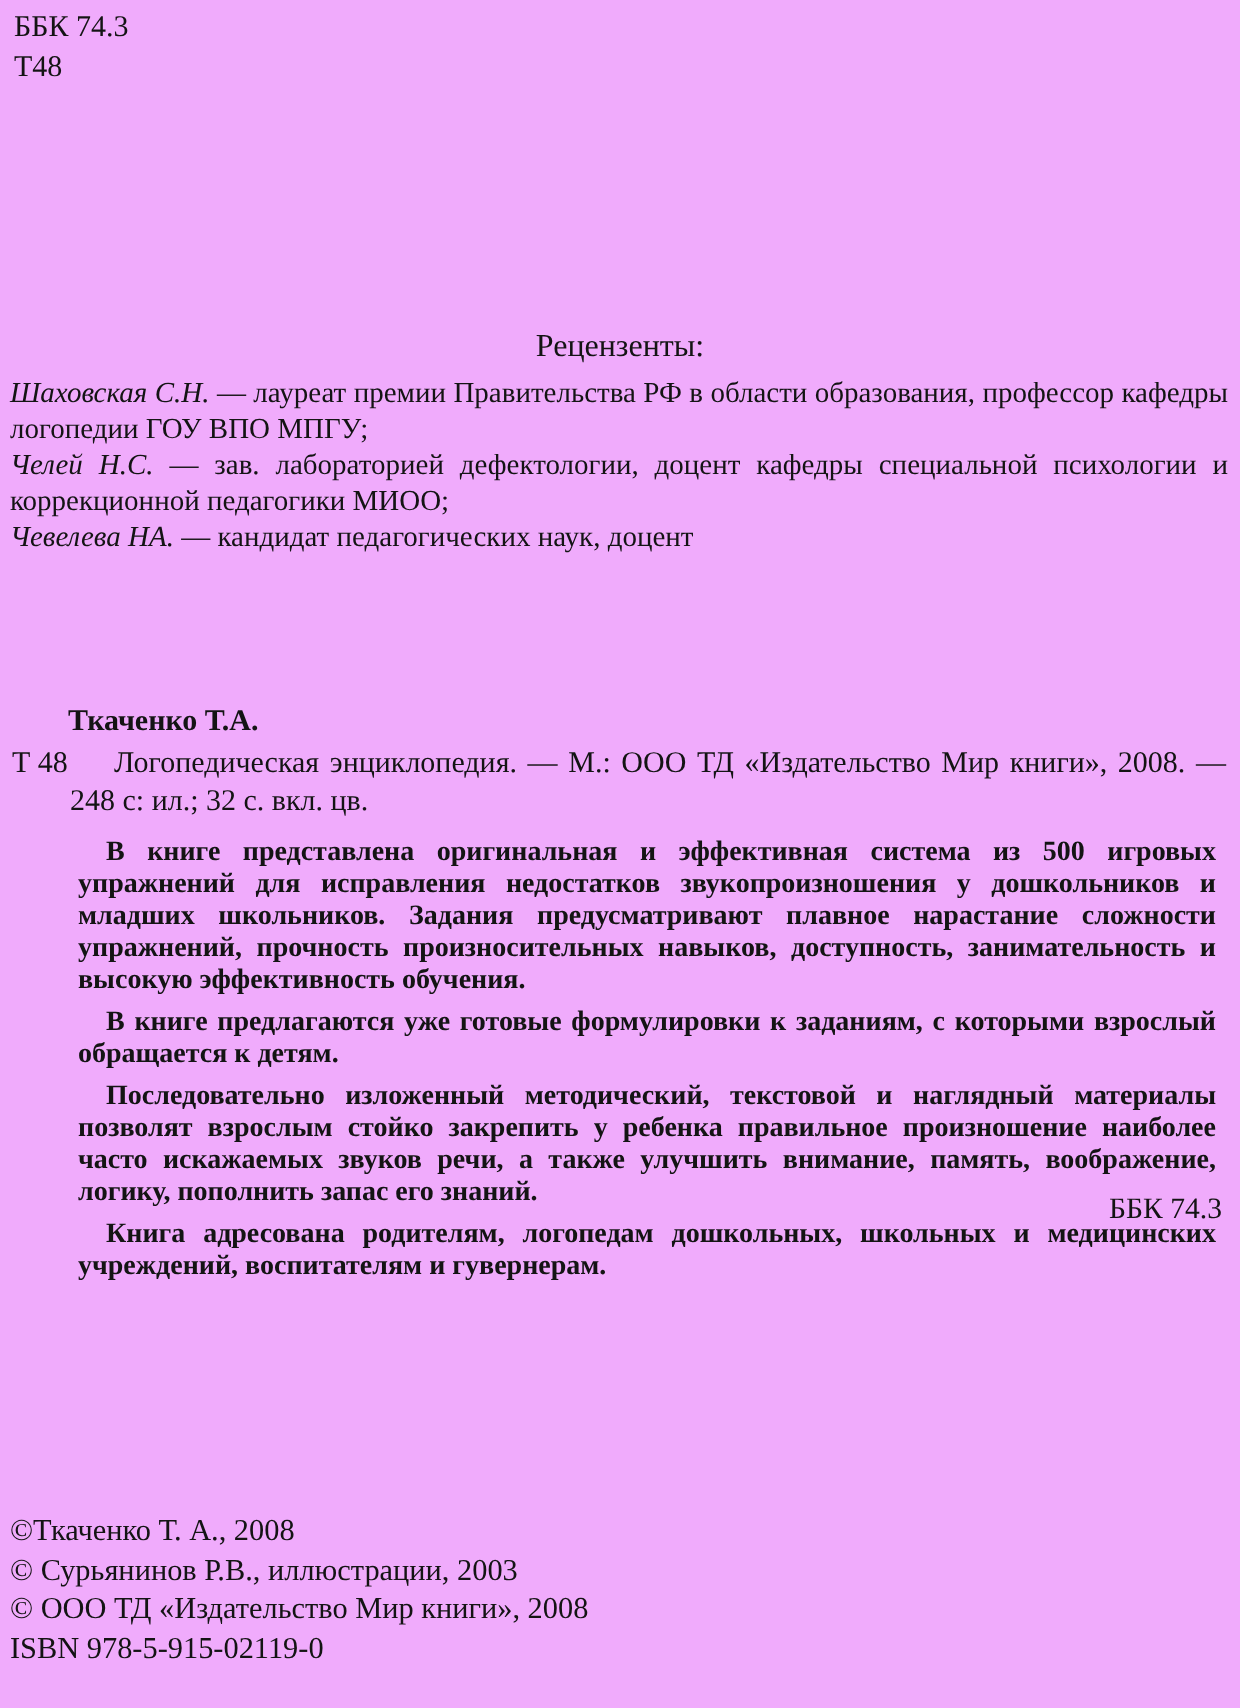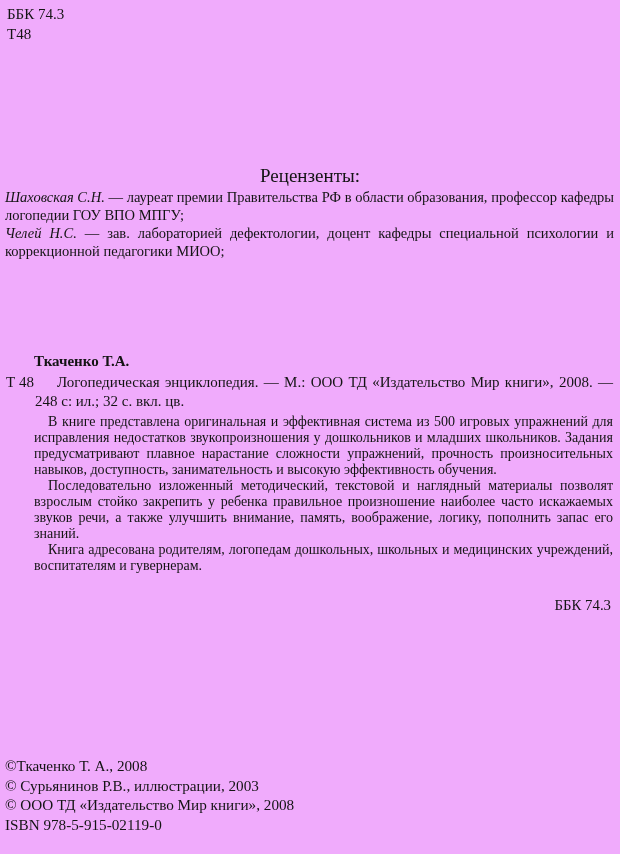--- a/index.html
+++ b/index.html
@@ -12,21 +12,21 @@
     font-family: "Liberation Serif", "DejaVu Serif", serif;
     color: #141414;
     overflow: hidden;
   }
   .abs { position: absolute; }
 
   .top-codes { top: 4px; left: 7px; font-size: 15px; line-height: 20px; }
 
   .reviewers-heading {
     top: 165px; left: 0; width: 100%;
-    text-align: center; font-size: 19px;
+    text-align: center; font-size: 16px;
   }
 
   .reviewers {
     top: 188px; left: 5px; right: 6px;
     font-size: 14.5px; line-height: 18px;
     text-align: justify;
   }
   .reviewers p { margin: 0; }
   .reviewer-name { font-style: italic; }
 
@@ -34,52 +34,54 @@
 
   .biblio { top: 373px; left: 6px; right: 7px; font-size: 15px; line-height: 18.5px; }
   .biblio-code { position: absolute; left: 0; top: 0; }
   .biblio-text { margin: 0 0 0 29px; text-indent: 22px; text-align: justify; }
 
   .annotation {
     top: 414px; left: 34px; right: 7px;
     font-size: 14px; line-height: 16px;
     text-align: justify;
   }
-  .annotation p { margin: 0; text-indent: 14px; }
+  .annotation p { margin: 5px; text-indent: 14px; font-weight: bold; }
 
   .bbk-bottom { top: 597px; right: 9px; font-size: 14.8px; }
 
   .copyright { top: 756px; left: 5px; font-size: 15.2px; line-height: 19.5px; }
 </style>
 </head>
 <body>
 
 <div class="page">
 
   <div class="abs top-codes">
     <div>ББК 74.3</div>
     <div>Т48</div>
   </div>
 
   <div class="abs reviewers-heading">Рецензенты:</div>
 
   <div class="abs reviewers">
     <p><span class="reviewer-name">Шаховская С.Н.</span><span> — лауреат премии Правительства РФ в области образования, профессор кафедры логопедии ГОУ ВПО МПГУ;</span></p>
     <p><span class="reviewer-name">Челей Н.С.</span><span> — зав. лабораторией дефектологии, доцент кафедры специальной психологии и коррекционной педагогики МИОО;</span></p>
+    <p><span class="reviewer-name">Чевелева НА.</span><span> — кандидат педагогических наук, доцент</span></p>
   </div>
 
   <div class="abs author">Ткаченко Т.А.</div>
 
   <div class="abs biblio">
     <span class="biblio-code">Т 48</span>
     <p class="biblio-text">Логопедическая энциклопедия. — М.: ООО ТД «Издательство Мир книги», 2008. — 248 с: ил.; 32 с. вкл. цв.</p>
   </div>
 
   <div class="abs annotation">
     <p>В книге представлена оригинальная и эффективная система из 500 игровых упражнений для исправления недостатков звукопроизношения у дошкольников и младших школьников. Задания предусматривают плавное нарастание сложности упражнений, прочность произносительных навыков, доступность, занимательность и высокую эффективность обучения.</p>
+    <p>В книге предлагаются уже готовые формулировки к заданиям, с которыми взрослый обращается к детям.</p>
     <p>Последовательно изложенный методический, текстовой и наглядный материалы позволят взрослым стойко закрепить у ребенка правильное произношение наиболее часто искажаемых звуков речи, а также улучшить внимание, память, воображение, логику, пополнить запас его знаний.</p>
     <p>Книга адресована родителям, логопедам дошкольных, школьных и медицинских учреждений, воспитателям и гувернерам.</p>
   </div>
 
   <div class="abs bbk-bottom">ББК 74.3</div>
 
   <div class="abs copyright">
     <div>©Ткаченко Т. А., 2008</div>
     <div>© Сурьянинов Р.В., иллюстрации, 2003</div>
     <div>© ООО ТД «Издательство Мир книги», 2008</div>

